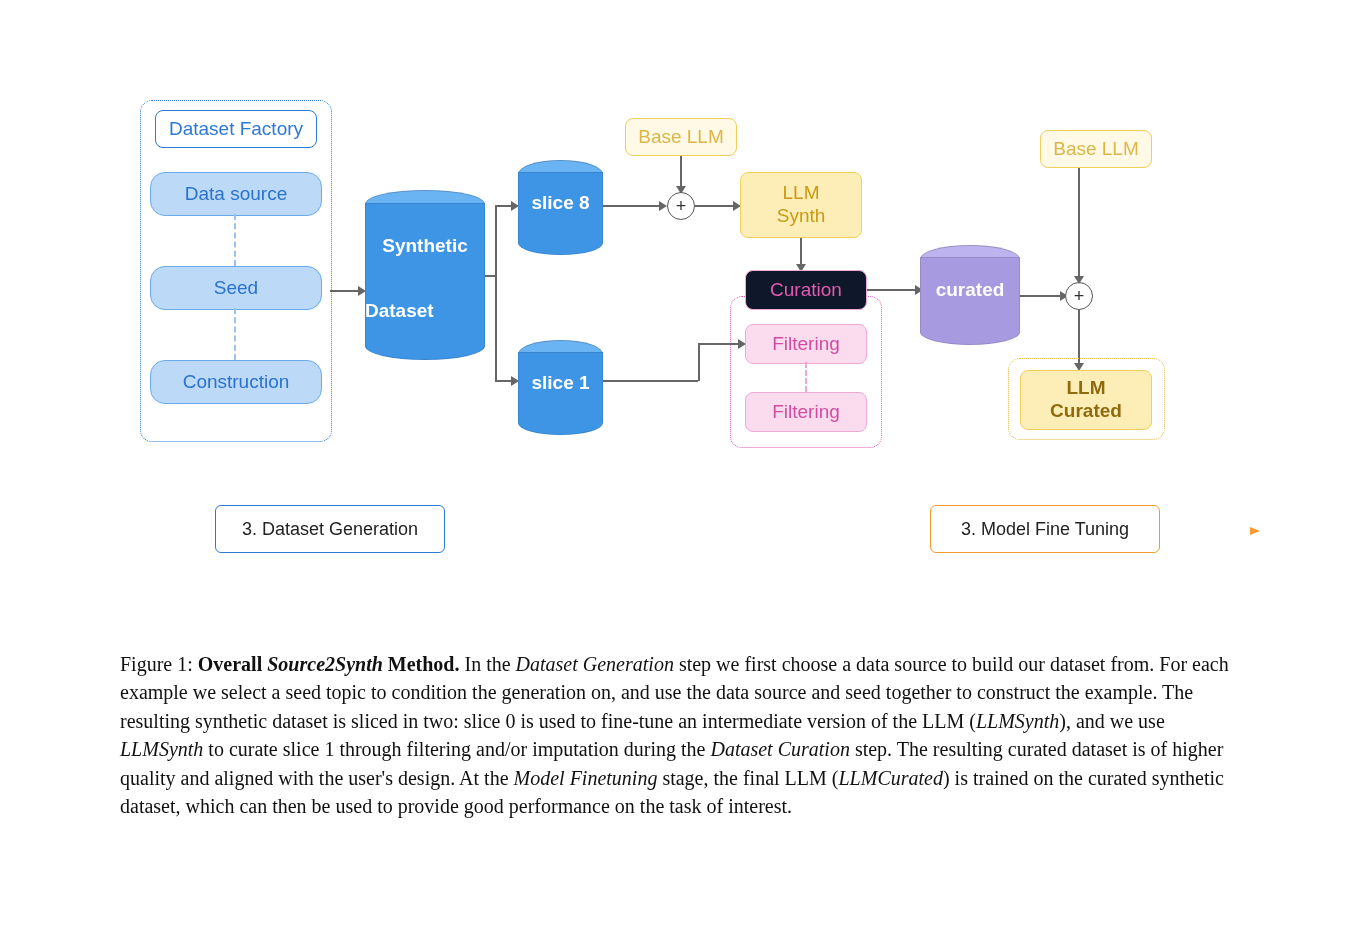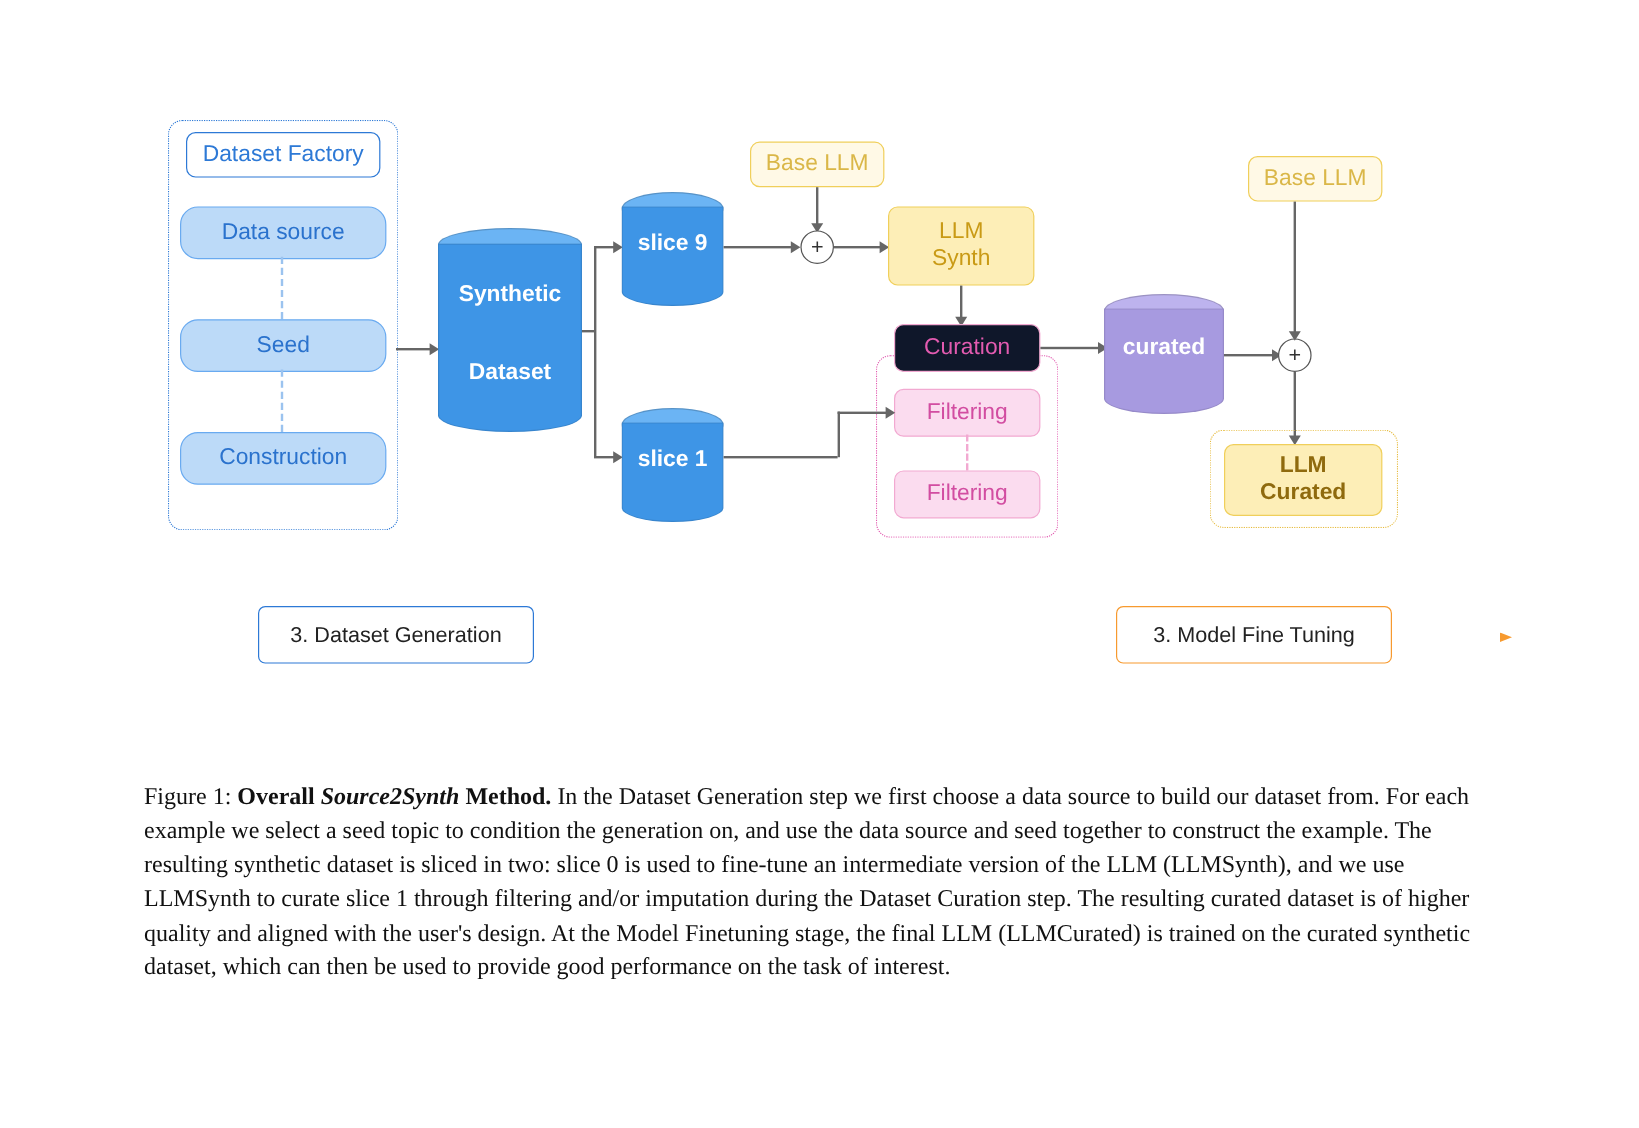--- a/index.html
+++ b/index.html
@@ -12,21 +12,21 @@
   .factory-dash{position:absolute;left:234px;width:0;border-left:2px dashed #9bc3ef}
   
   .cyl{position:absolute}
   .cyl-top{position:absolute;left:0;right:0;top:0;height:26px;border-radius:50%;border:1px solid rgba(0,0,0,.18)}
   .cyl-label{position:absolute;left:0;right:0;top:45%;transform:translateY(-50%);color:#fff;font-weight:600;text-align:center;font-size:19px}
   .stage-box{position:absolute;top:505px;height:46px;border-radius:6px;background:#fff;display:flex;align-items:center;justify-content:center;font-size:18px;padding:0 14px}
   
   #caption{position:absolute;left:120px;right:120px;top:650px;font-size:20px;line-height:1.42;color:#111;font-family:Georgia,"Times New Roman",serif}
   #caption .t1{font-weight:700}
   #caption .t2{font-style:italic;font-weight:700}
-  #caption .ti{}
+  #caption .ti{font-style:italic}
   
   .seg{position:absolute;background:#666;height:1.5px}
   .segv{position:absolute;background:#666;width:1.5px}
   .arrow-r::after{content:"";position:absolute;right:-6px;top:-4px;border-left:8px solid #666;border-top:5px solid transparent;border-bottom:5px solid transparent}
   .arrow-d::after{content:"";position:absolute;left:-4px;bottom:-6px;border-top:8px solid #666;border-left:5px solid transparent;border-right:5px solid transparent}
   .plus{position:absolute;width:26px;height:26px;border:1.5px solid #555;border-radius:50%;background:#fff;display:flex;align-items:center;justify-content:center;font-size:18px;color:#333}
   
   .ybox{border:1.5px solid #f0cf5b;background:#fdeeb7;color:#c99a15}
   .ybox-lt{border:1.5px solid #f0cf5b;background:#fff9e6;color:#dab748}
   .pbox{border:1.5px solid #f2a9d1;background:#0f172a;color:#e25bb0}
@@ -44,32 +44,32 @@
 <div class="factory-item" style="top:266px">Seed</div>
 <div class="factory-dash" style="top:308px;height:52px"></div>
 <div class="factory-item" style="top:360px">Construction</div>
 
 <div class="seg arrow-r" style="left:330px;top:290px;width:30px"></div>
 
 <div class="cyl" style="left:365px;top:190px;width:120px;height:170px">
   <div class="cyl-top" style="background:#6bb4f4"></div>
   <div style="position:absolute;left:0;right:0;top:13px;bottom:0;background:#3e95e6;border-radius:0 0 60px 60px/0 0 14px 14px;border:1px solid rgba(0,0,0,.1)"></div>
   <div style="position:absolute;left:0;right:0;top:45px;color:#fff;font-weight:600;text-align:center;font-size:19px">Synthetic</div>
-  <div style="position:absolute;left:0;right:0;top:110px;color:#fff;font-weight:600;text-align:center;font-size:19px">Dataset</div>
+  <div style="position:absolute;left:0;right:0;top:110px;color:#fff;font-weight:600;font-size:19px">Dataset</div>
 </div>
 
 <div class="seg" style="left:485px;top:275px;width:10px"></div>
 <div class="segv" style="left:495px;top:205px;height:175px"></div>
 <div class="seg arrow-r" style="left:495px;top:205px;width:18px"></div>
 <div class="seg arrow-r" style="left:495px;top:380px;width:18px"></div>
 
 <div class="cyl" style="left:518px;top:160px;width:85px;height:95px">
   <div class="cyl-top" style="background:#6bb4f4"></div>
   <div style="position:absolute;left:0;right:0;top:12px;bottom:0;background:#3e95e6;border-radius:0 0 42px 42px/0 0 12px 12px;border:1px solid rgba(0,0,0,.1)"></div>
-  <div class="cyl-label">slice 9</div>
+  <div class="cyl-label">slice 8</div>
 </div>
 
 <div class="cyl" style="left:518px;top:340px;width:85px;height:95px">
   <div class="cyl-top" style="background:#6bb4f4"></div>
   <div style="position:absolute;left:0;right:0;top:12px;bottom:0;background:#3e95e6;border-radius:0 0 42px 42px/0 0 12px 12px;border:1px solid rgba(0,0,0,.1)"></div>
   <div class="cyl-label">slice 1</div>
 </div>
 
 <div class="box ybox-lt" style="left:625px;top:118px;width:110px;height:36px">Base LLM</div>
 

